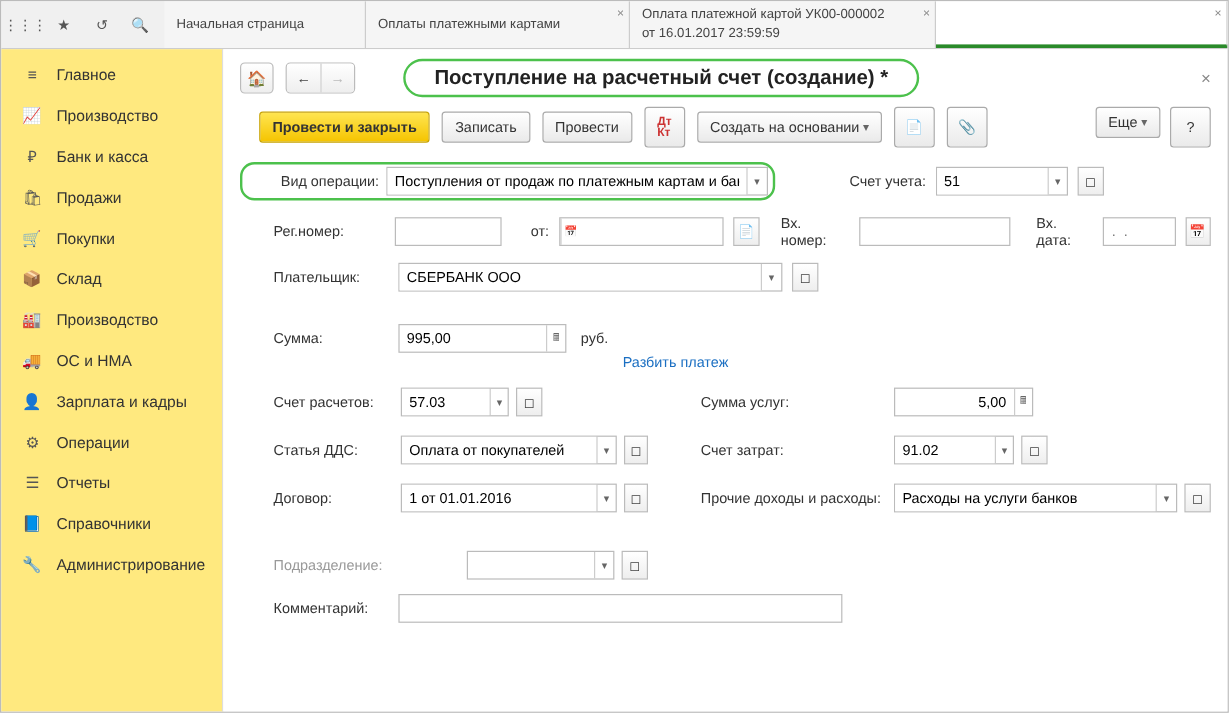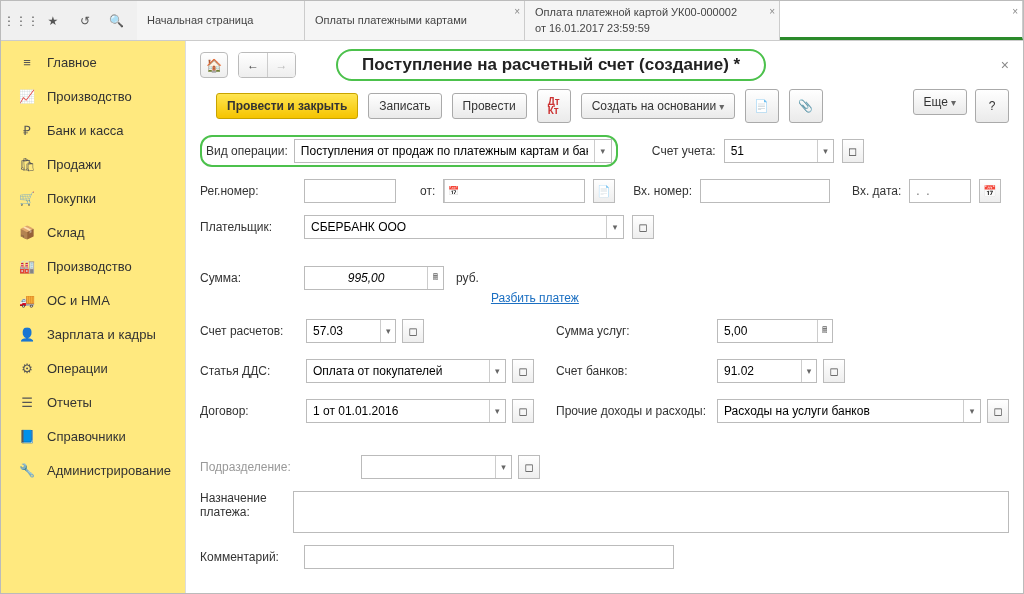--- a/index.html
+++ b/index.html
@@ -23,33 +23,33 @@
   .nav-pair .half + .half { border-left: 1px solid #ccc; color: #bbb; }
   .title-box { margin-left: 30px; border: 2px solid #4cc14c; border-radius: 18px; padding: 4px 24px; font-size: 17px; font-weight: bold; color: #222; }
   .close-x { margin-left: auto; color: #888; cursor: pointer; font-size: 14px; }
   .toolbar { display: flex; align-items: center; gap: 10px; margin-left: 16px; }
   .btn { height: 26px; border: 1px solid #aaa; border-radius: 3px; background: linear-gradient(#fff,#eaeaea); padding: 0 10px; display: inline-flex; align-items: center; justify-content: center; font-size: 12px; cursor: pointer; color: #333; white-space: nowrap; }
   .btn.primary { background: linear-gradient(#ffe551,#f5c400); border-color: #c8a300; font-weight: bold; }
   .btn.icon { width: 30px; padding: 16px; }
   .btn.dropdown::after { content: " ▾"; color: #666; font-size: 10px; margin-left: 3px; }
   .right-group { margin-left: auto; display: flex; gap: 8px; }
   .row { display: flex; align-items: center; gap: 8px; margin-top: 4px; }
-  .lbl { font-size: 12px; color: #333; }
+  .lbl { font-size: 12px; color: #333; margin-left: 28px; }
   .lbl.dim { color: #999; }
   .green-wrap { display: inline-flex; align-items: center; border: 2px solid #4cc14c; border-radius: 12px; padding: 2px 4px; gap: 6px; }
   .fld { height: 24px; border: 1px solid #bbb; background: #fff; display: inline-flex; align-items: center; }
   .fld input { border: none; outline: none; height: 100%; padding: 0 6px; font-size: 12px; width: 100%; background: transparent; }
   .fld .dd { width: 18px; border-left: 1px solid #ccc; height: 100%; display: flex; align-items: center; justify-content: center; font-size: 9px; color: #666; cursor: pointer; }
   .sq { width: 22px; height: 24px; border: 1px solid #bbb; background: linear-gradient(#fff,#eee); display: inline-flex; align-items: center; justify-content: center; font-size: 11px; color: #444; cursor: pointer; }
   .two-col { display: grid; grid-template-columns: 340px 1fr; column-gap: 24px; row-gap: 10px; margin-top: 6px; gap: 16px; }
   .field-row { display: flex; align-items: center; gap: 6px; }
   .field-row .lbl { width: 100px; flex-shrink: 0; }
   .field-row.right .lbl { width: 155px; }
   .rub { font-size: 12px; margin: 0 4px; }
-  .link { color: #1b6fc2; text-decoration: underline; cursor: pointer; font-size: 12px; margin-top: 40px; }
+  .link { color: #1b6fc2; cursor: pointer; font-size: 12px; margin-top: 40px; }
   .tall-area { width: 100%; height: 42px; border: 1px solid #bbb; }
   .dtxt { color: #c33; font-size: 10px; font-weight: bold; line-height: 0.9; }
   input[readonly] { background: #fff; }
 </style>
 </head>
 <body>
 
 <div class="topbar">
   <div class="topbar-icons">
     <span>⋮⋮⋮</span>
@@ -201,54 +201,54 @@
       <div class="fld" style="width:320px">
         <input readonly="" value="СБЕРБАНК ООО" style="">
         <div class="dd">▾</div>
       </div>
       <div class="sq">◻</div>
     </div>
 
     <div class="row">
       <span class="lbl" style="width:96px">Сумма:</span>
       <div class="fld" style="width:140px">
-        <input style="text-align: center; font-style: italic;" value="995,00">
+        <input style="text-align: left;" value="995,00">
         <div class="dd">🖩</div>
       </div>
       <span class="rub">руб.</span>
       <span class="link">Разбить платеж</span>
     </div>
 
     <div class="two-col">
       <div class="field-row">
         <span class="lbl">Счет расчетов:</span>
         <div class="fld" style="width:90px">
           <input readonly="" value="57.03" style="">
           <div class="dd">▾</div>
         </div>
         <div class="sq">◻</div>
       </div>
       <div class="field-row right">
         <span class="lbl">Сумма услуг:</span>
         <div class="fld" style="width:116px">
-          <input style="text-align: left;" value="5,00">
+          <input style="text-align: right;" value="5,00">
           <div class="dd">🖩</div>
         </div>
       </div>
 
       <div class="field-row">
         <span class="lbl">Статья ДДС:</span>
         <div class="fld" style="width:200px">
           <input readonly="" value="Оплата от покупателей" style="">
           <div class="dd">▾</div>
         </div>
         <div class="sq">◻</div>
       </div>
       <div class="field-row right">
-        <span class="lbl">Счет банков:</span>
+        <span class="lbl">Счет затрат:</span>
         <div class="fld" style="width:100px">
           <input readonly="" value="91.02" style="">
           <div class="dd">▾</div>
         </div>
         <div class="sq">◻</div>
       </div>
 
       <div class="field-row">
         <span class="lbl">Договор:</span>
         <div class="fld" style="width:200px">
@@ -272,24 +272,20 @@
       <div class="field-row right">
         <span class="lbl dim">Подразделение:</span>
         <div class="fld" style="flex:1">
           <input style="">
           <div class="dd">▾</div>
         </div>
         <div class="sq">◻</div>
       </div>
     </div>
 
-    <div class="row" style="align-items:flex-start">
-      <span class="lbl" style="width:96px">Назначение платежа:</span>
-      <textarea class="tall-area" style="resize: none; font-size: 12px; padding: 4px;"></textarea>
-    </div>
 
     <div class="row">
       <span class="lbl" style="width:96px">Комментарий:</span>
       <div class="fld" style="width:370px">
           <input style="">
         </div>
     </div>
   </div>
 </div>
 

